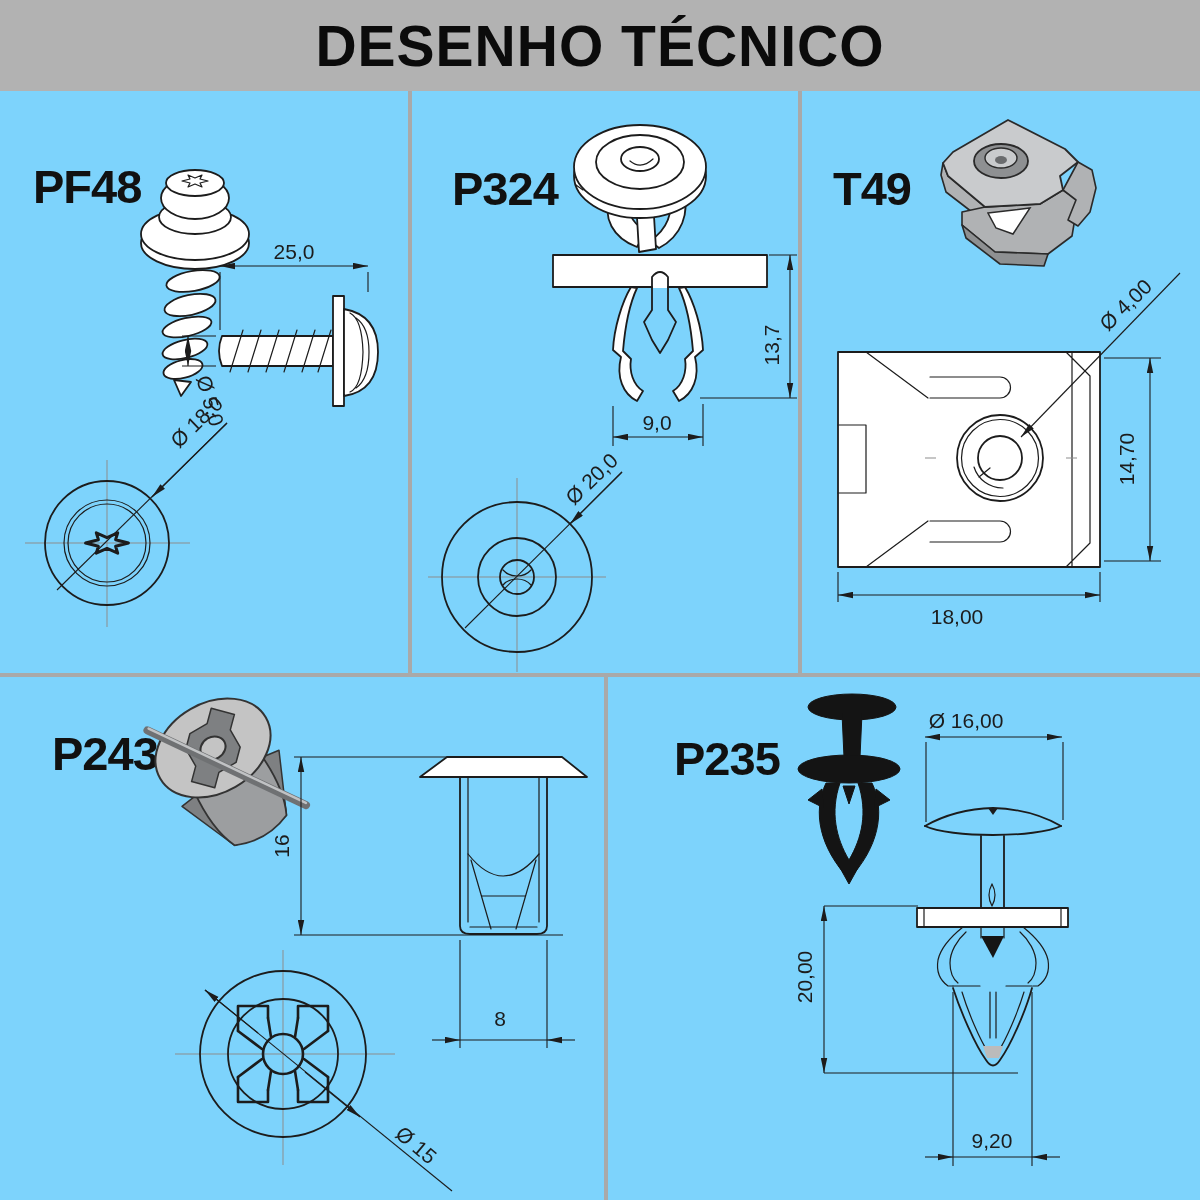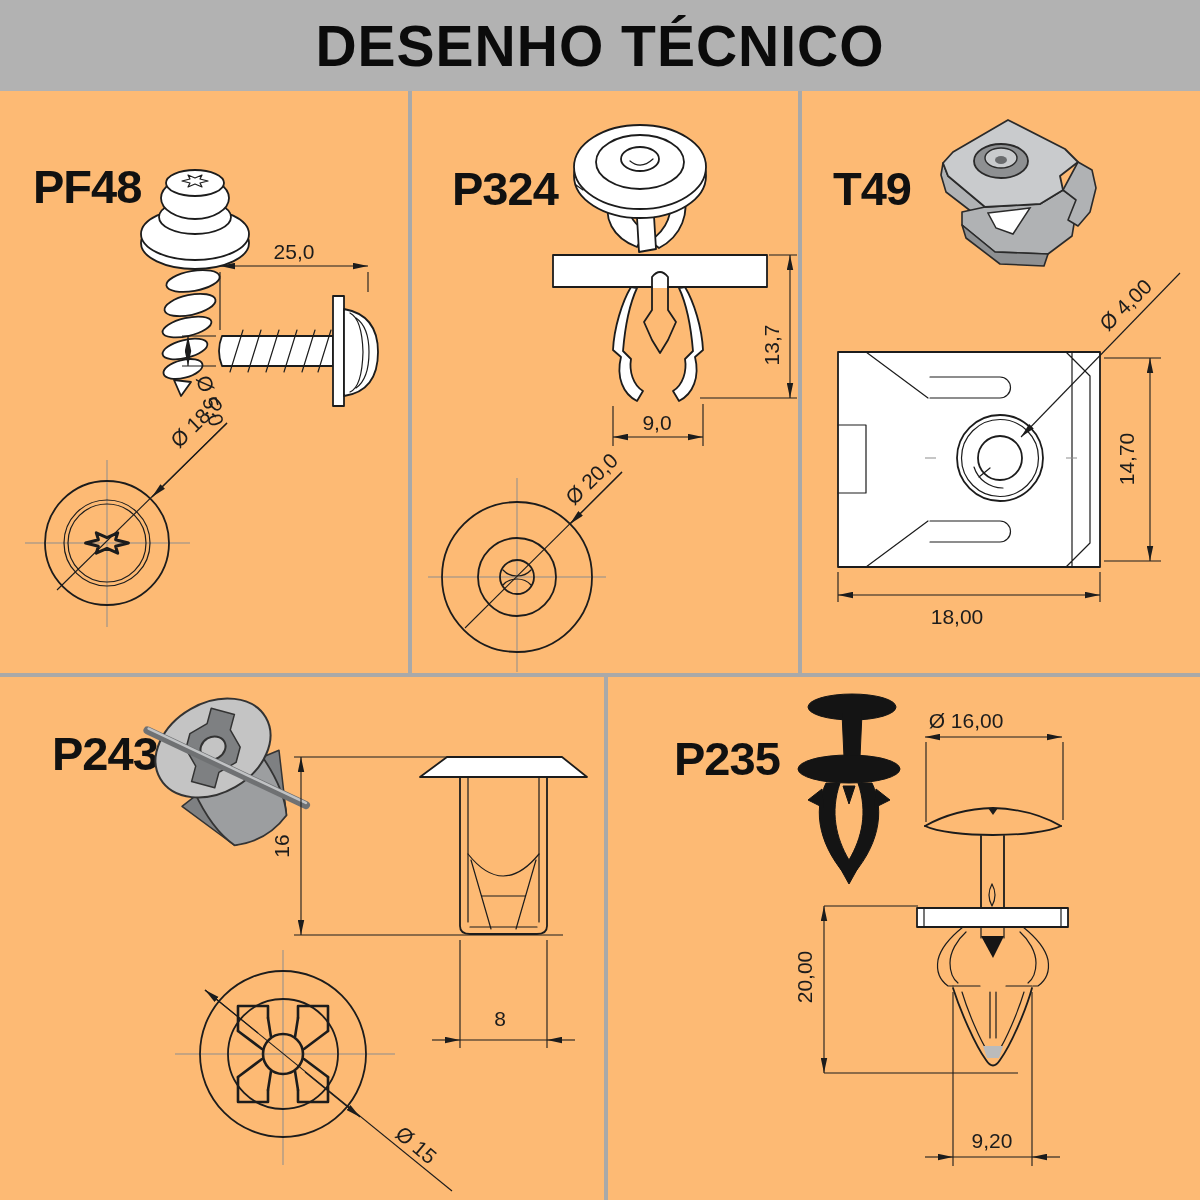--- a/index.html
+++ b/index.html
@@ -1,16 +1,16 @@
 <!DOCTYPE html>
 <html style="--header_bg: #b2b2b2; --divider: #a9a9a9; --line: #1c1c1c; --dim: #1c1c1c; --centerline: #8d8d8d; --metal_light: #c9cbcd; --metal_mid: #b0b2b4; --metal_dark: #8e9092; --plastic_gray_light: #c4c4c4; --plastic_gray: #9c9ea0; --plastic_gray_dark: #7e8082; --plastic_black: #141414;"><head>
 <meta charset="utf-8">
 <style>
   html,body{margin:0;padding:0;background:#fff;}
-  #stage{position:relative;width:1200px;height:1200px;background:#fdba74;overflow:hidden;}
+  #stage{position:relative;width:1200px;height:1200px;background:#7dd3fc;overflow:hidden;}
   svg{display:block;font-family:"Liberation Sans", sans-serif;}
   .hdr{fill:var(--header_bg,#b2b2b2);}
   .divider{fill:var(--divider,#a9a9a9);}
   .title-txt{font-size:57px;font-weight:bold;letter-spacing:1px;fill:#0b0b0b;}
   .plabel{font-size:47px;font-weight:bold;letter-spacing:-1px;fill:#111;}
   .dim{font-size:21px;fill:var(--dim,#1c1c1c);}
   .ln{fill:none;stroke:var(--line,#1c1c1c);stroke-width:1.8;stroke-linejoin:round;stroke-linecap:round;}
   .lnf{fill:#fff;stroke:var(--line,#1c1c1c);stroke-width:1.8;stroke-linejoin:round;}
   .ln2{fill:none;stroke:var(--line,#1c1c1c);stroke-width:1.2;stroke-linejoin:round;stroke-linecap:round;}
   .dl{fill:none;stroke:var(--dim,#1c1c1c);stroke-width:1.1;}

